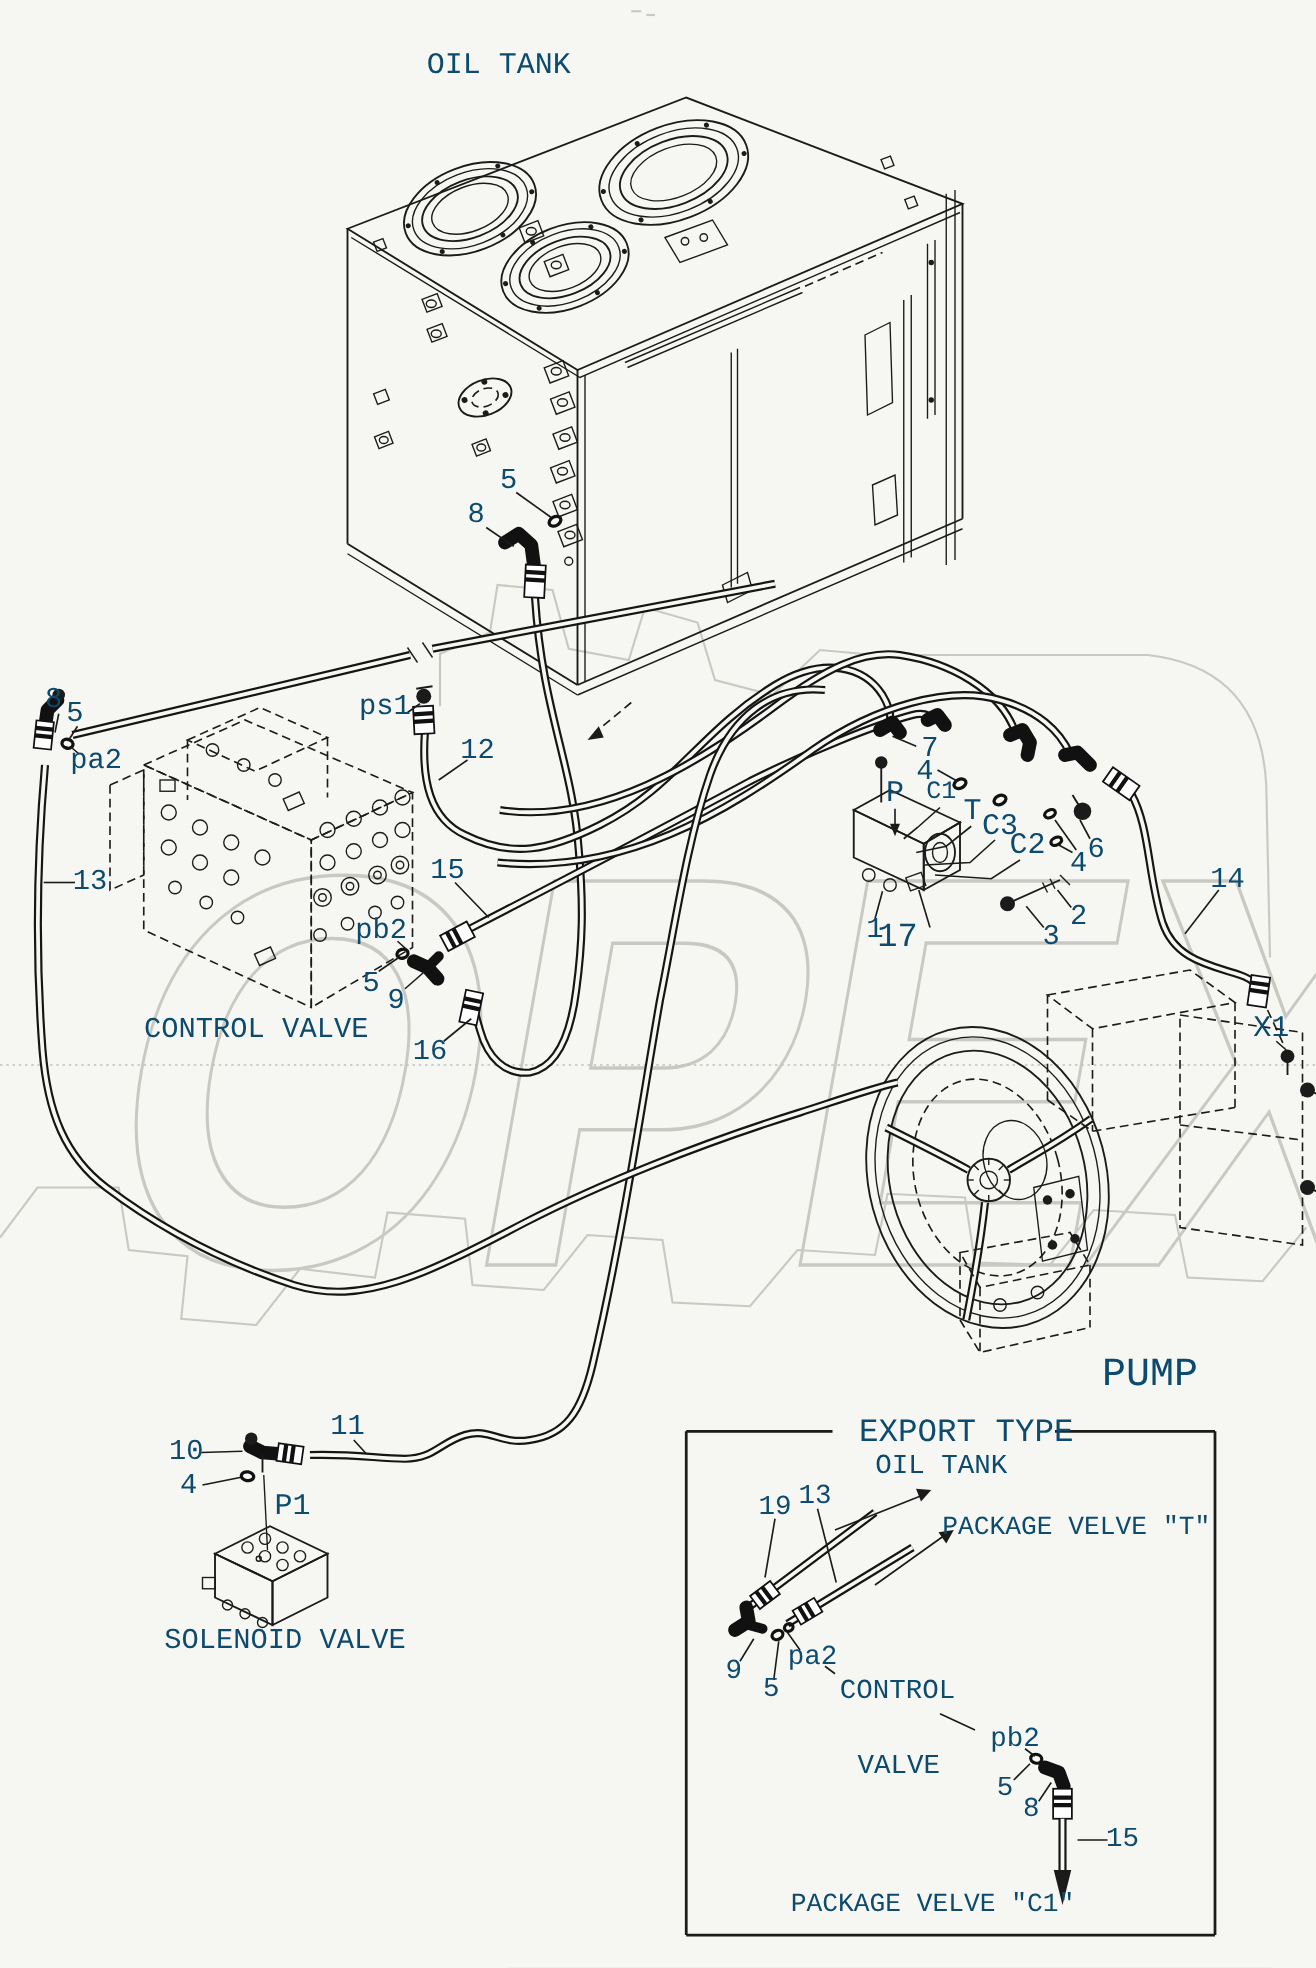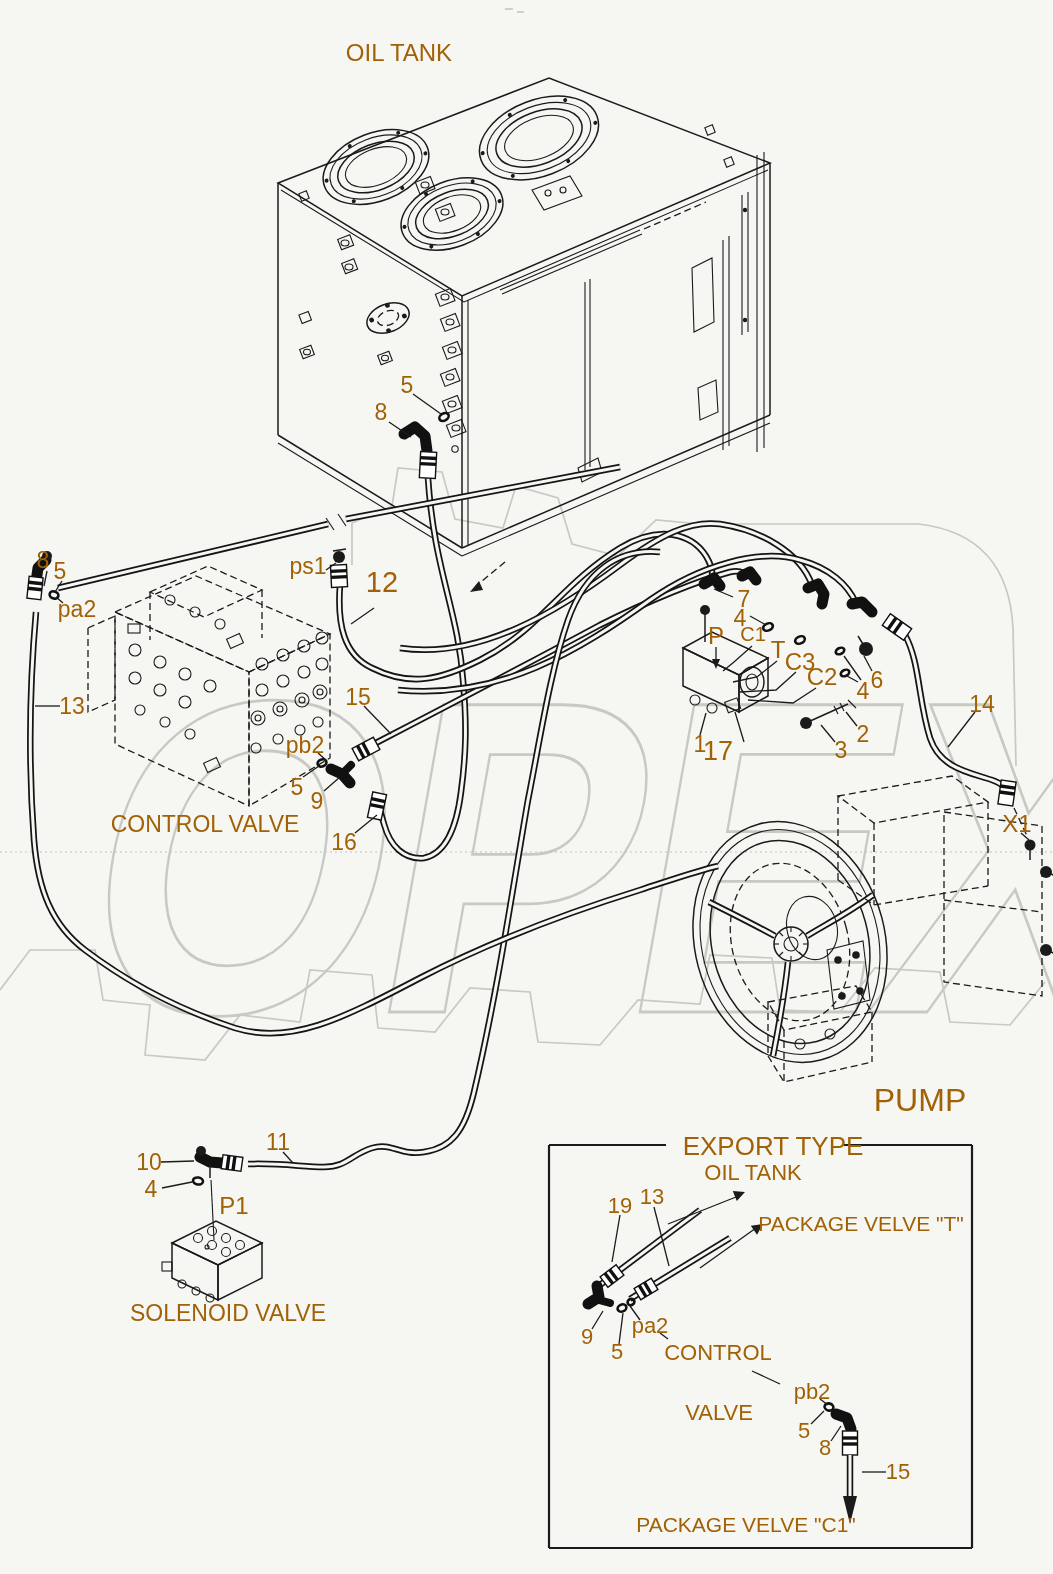--- a/index.html
+++ b/index.html
@@ -1,20 +1,20 @@
 <!DOCTYPE html>
 <html><head>
 <meta charset="utf-8">
 <style>
   html,body{margin:0;padding:0;background:#e8e8e4;}
   .stage{position:relative;width:1053px;height:1574px;background:#f6f6f2;overflow:hidden;
          font-family:"Liberation Sans", sans-serif;}
   .stage svg{position:absolute;left:0;top:0;}
-  .lbl{position:absolute;transform:translate(-50%,-50%);color:#a16207;white-space:nowrap;
-       font-family:Liberation Sans, sans-serif;line-height:1;text-align:center;}
+  .lbl{position:absolute;transform:translate(-50%,-50%);color:#0c4a6e;white-space:nowrap;
+       font-family:Liberation Mono, monospace;line-height:1;text-align:center;}
   
   .ink{stroke:#1b1b1b;fill:none;stroke-width:1.5;}
   .thin{stroke-width:1.1;}
   .thick{stroke-width:2.2;}
   .dash{stroke-dasharray:7 4;stroke-width:1.3;}
   .hoseb{stroke:#151515;stroke-width:6.5;fill:none;stroke-linecap:butt;}
   .hosew{stroke:#f6f6f2;stroke-width:3;fill:none;stroke-linecap:butt;}
   .blob{stroke:#111;fill:none;stroke-linejoin:round;stroke-linecap:round;stroke-width:11;}
   .blob2{stroke:#111;fill:none;stroke-linejoin:round;stroke-linecap:round;stroke-width:8;}
   .oring{stroke:#111;fill:none;stroke-width:2.6;}
@@ -522,21 +522,21 @@
       <polygon class="dot" points="745,1192 736.8,1201.1 732.8,1190.9"></polygon>
       <polygon class="dot" points="763,1224 757,1234.8 750.8,1225.8"></polygon>
     </g>
   </svg>
 
   <div id="labels-layer">
       <div class="lbl" style="left: 399px; top: 53px; font-size: 24px;">OIL TANK</div>
       <div class="lbl" style="left: 407px; top: 385px; font-size: 23px;">5</div>
       <div class="lbl" style="left: 381px; top: 412px; font-size: 23px;">8</div>
       <div class="lbl" style="left: 308px; top: 566px; font-size: 23px;">ps1</div>
-      <div class="lbl" style="left: 382px; top: 582px; font-size: 29px;">12</div>
+      <div class="lbl" style="left: 382px; top: 601px; font-size: 23px;">12</div>
       <div class="lbl" style="left: 43px; top: 560px; font-size: 23px;">8</div>
       <div class="lbl" style="left: 60px; top: 571px; font-size: 23px;">5</div>
       <div class="lbl" style="left: 77px; top: 609px; font-size: 23px;">pa2</div>
       <div class="lbl" style="left: 72px; top: 706px; font-size: 23px;">13</div>
       <div class="lbl" style="left: 205px; top: 824px; font-size: 23px;">CONTROL VALVE</div>
       <div class="lbl" style="left: 305px; top: 745px; font-size: 23px;">pb2</div>
       <div class="lbl" style="left: 297px; top: 787px; font-size: 23px;">5</div>
       <div class="lbl" style="left: 317px; top: 801px; font-size: 23px;">9</div>
       <div class="lbl" style="left: 344px; top: 842px; font-size: 23px;">16</div>
       <div class="lbl" style="left: 358px; top: 697px; font-size: 23px;">15</div>

